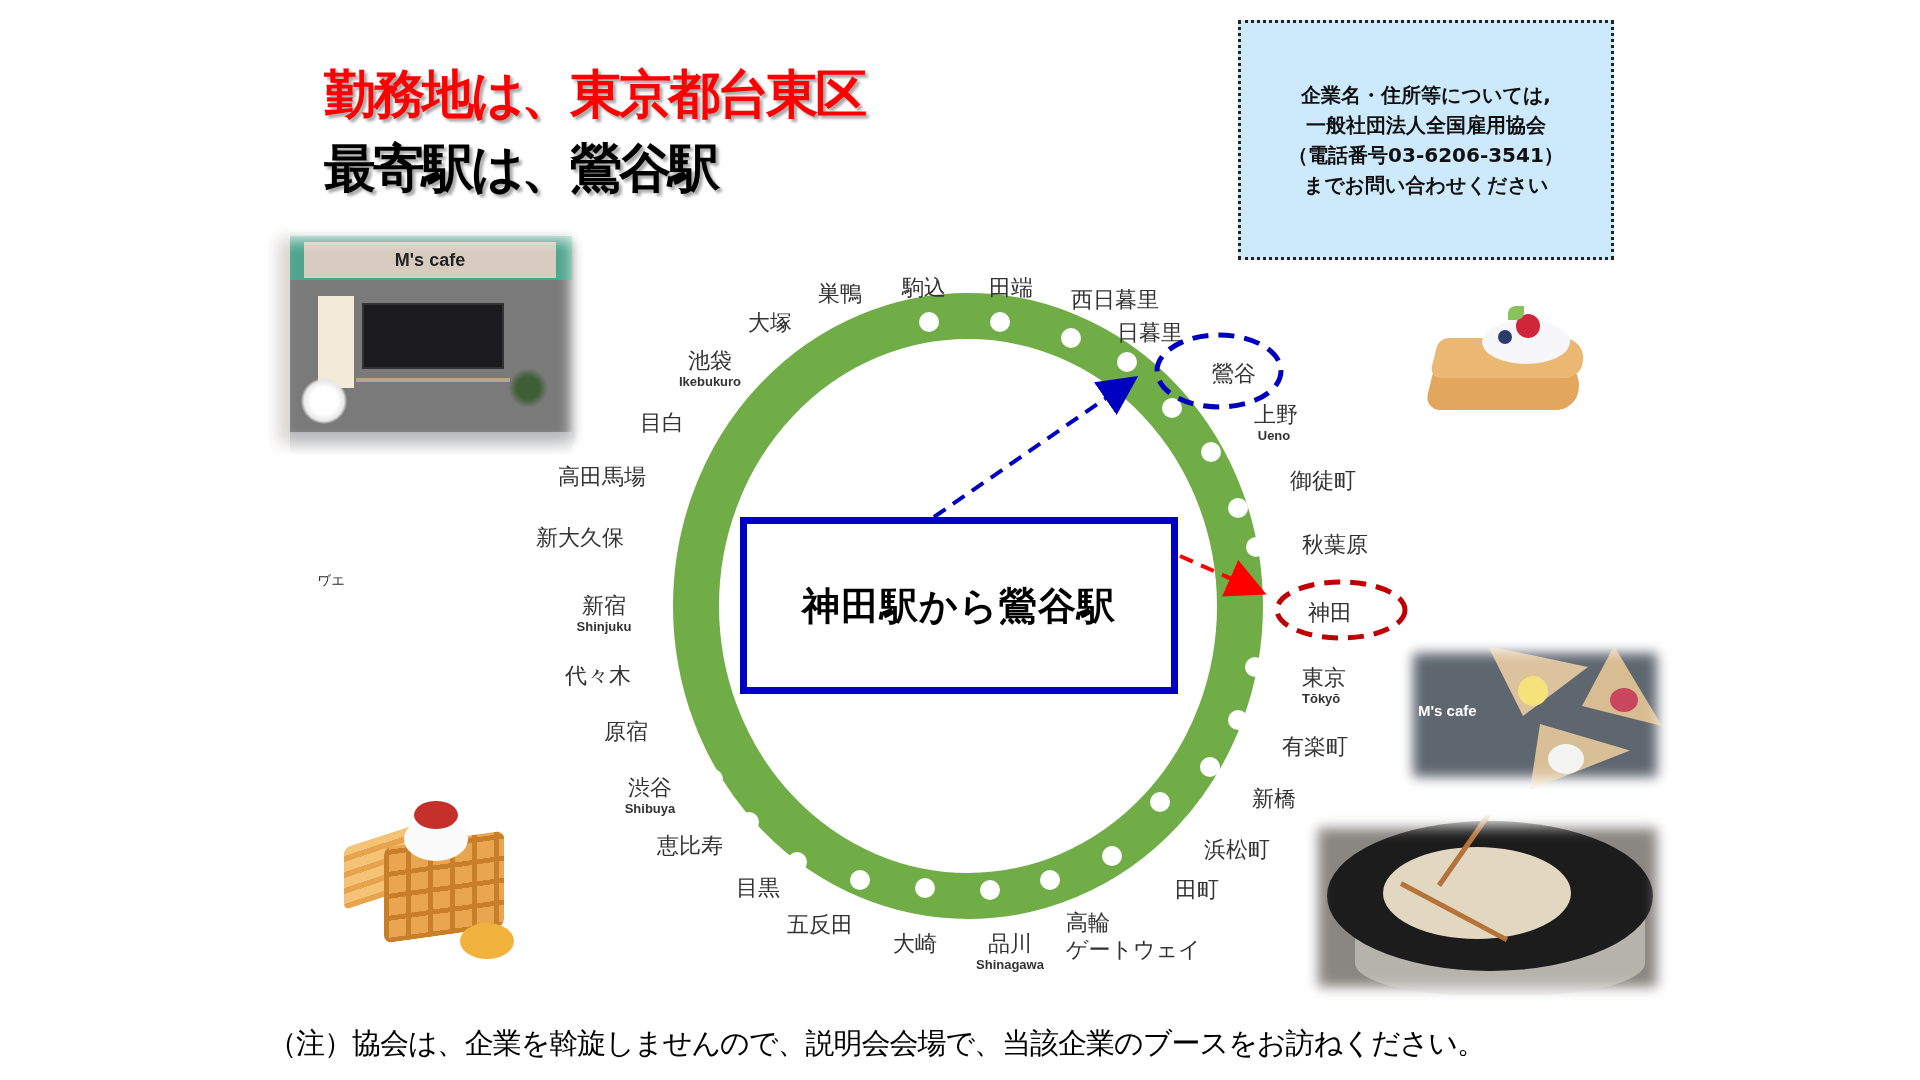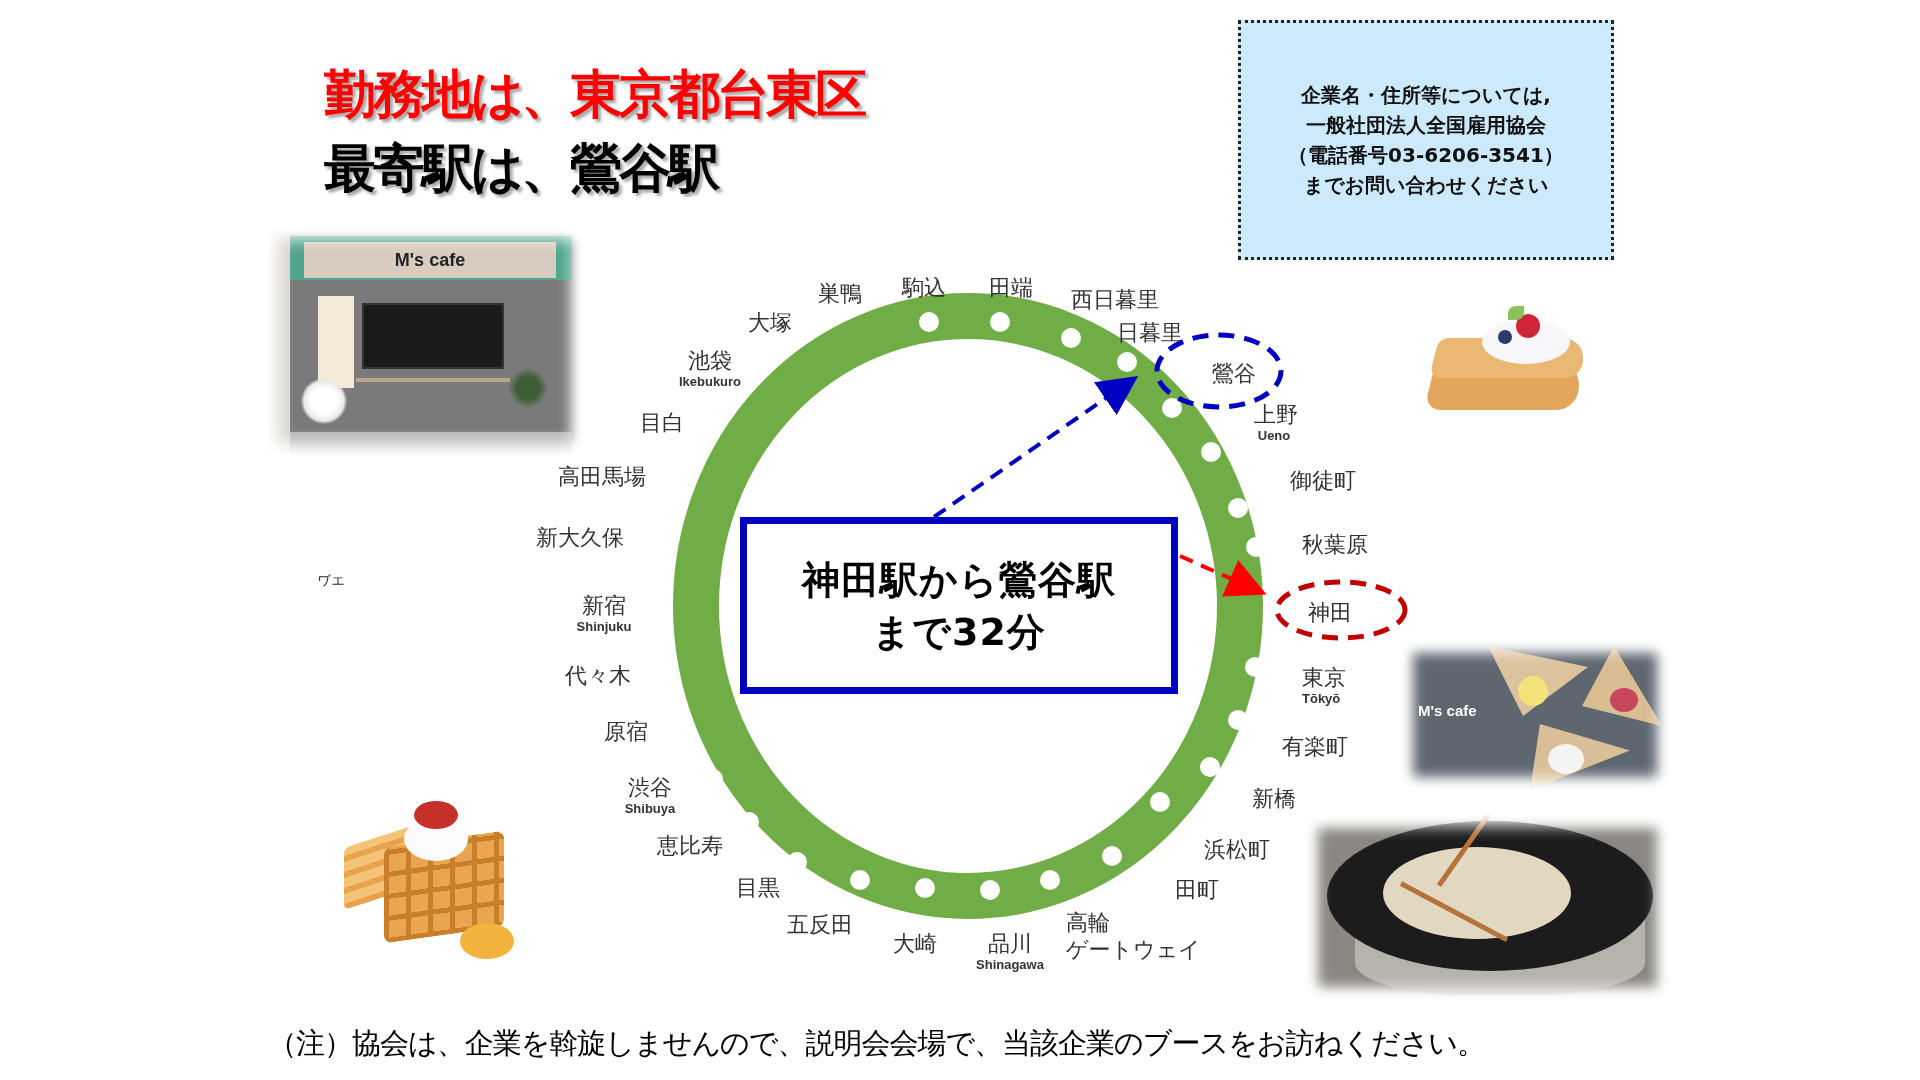--- a/index.html
+++ b/index.html
@@ -168,16 +168,15 @@
 
   <ellipse cx="1219" cy="371" rx="62" ry="36" fill="none" stroke="#0000c0" stroke-width="5" stroke-dasharray="16 10"></ellipse>
   <line x1="934" y1="517" x2="1125" y2="385" stroke="#0000c0" stroke-width="4" stroke-dasharray="14 9" marker-end="url(#arrow-blue)"></line>
 
   <ellipse cx="1341" cy="610" rx="64" ry="28" fill="none" stroke="#c00000" stroke-width="5" stroke-dasharray="16 10"></ellipse>
   <line x1="1180" y1="556" x2="1252" y2="588" stroke="#ff0000" stroke-width="4" stroke-dasharray="14 9" marker-end="url(#arrow-red)"></line>
 </svg>
 
 <div class="center-box">
   <span>神田駅から鶯谷駅</span>
-  <span>まで32分</span>
 </div>
 
 <div class="footer">（注）協会は、企業を斡旋しませんので、説明会会場で、当該企業のブースをお訪ねください。</div>
 
 </body></html>

